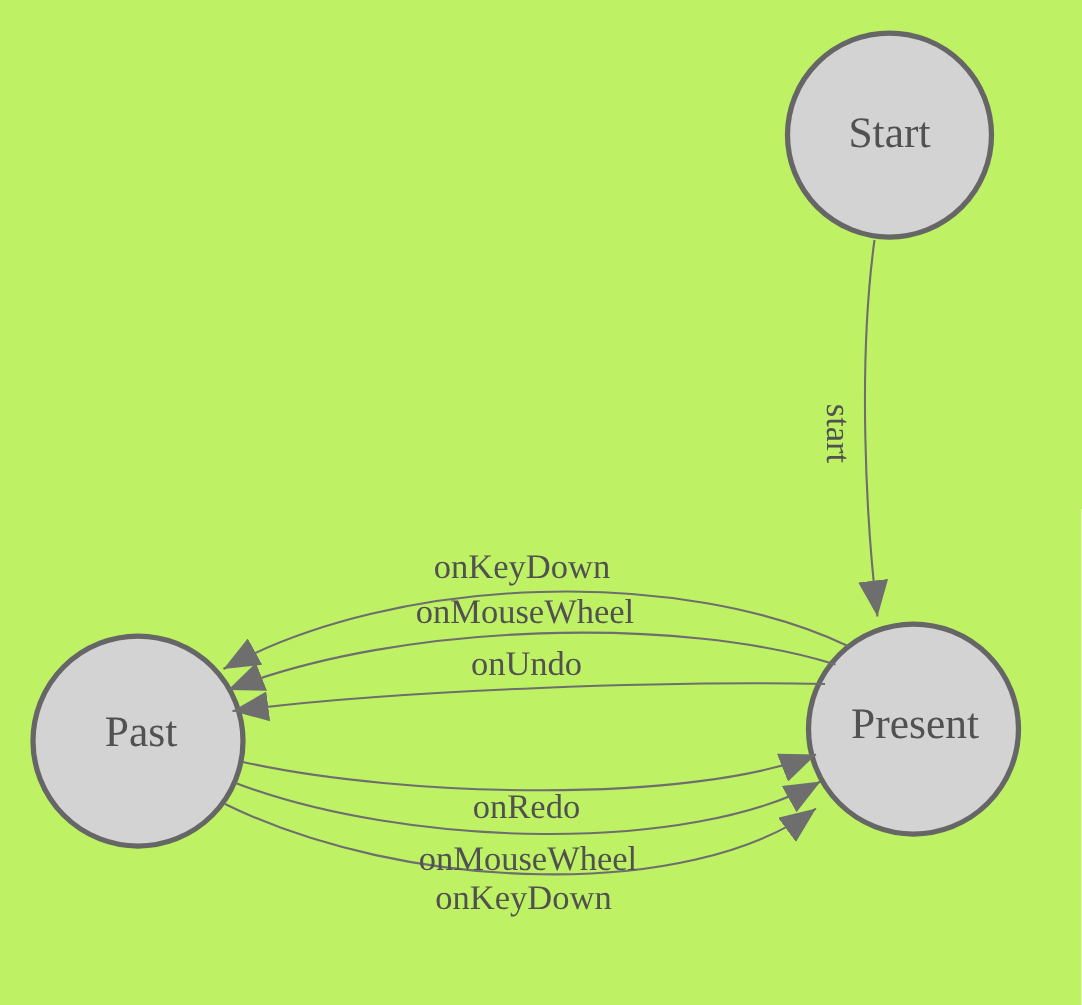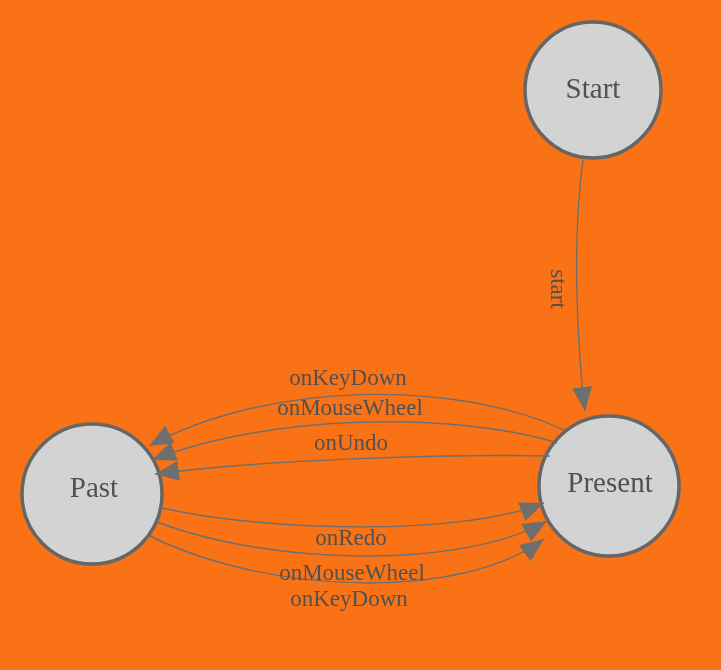--- a/index.html
+++ b/index.html
@@ -4,21 +4,21 @@
 <style>
   html, body {
     margin: 0;
     padding: 0;
     background: #ffffff;
   }
   .stage {
     position: relative;
     width: 721px;
     height: 670px;
-    background: #f97316;
+    background: #bef264;
     overflow: hidden;
     font-family: "Liberation Serif", serif;
   }
   svg { display: block; }
   .edge {
     fill: none;
     stroke: #6e6e6e;
     stroke-width: 1.4;
   }
   .node-circle {

